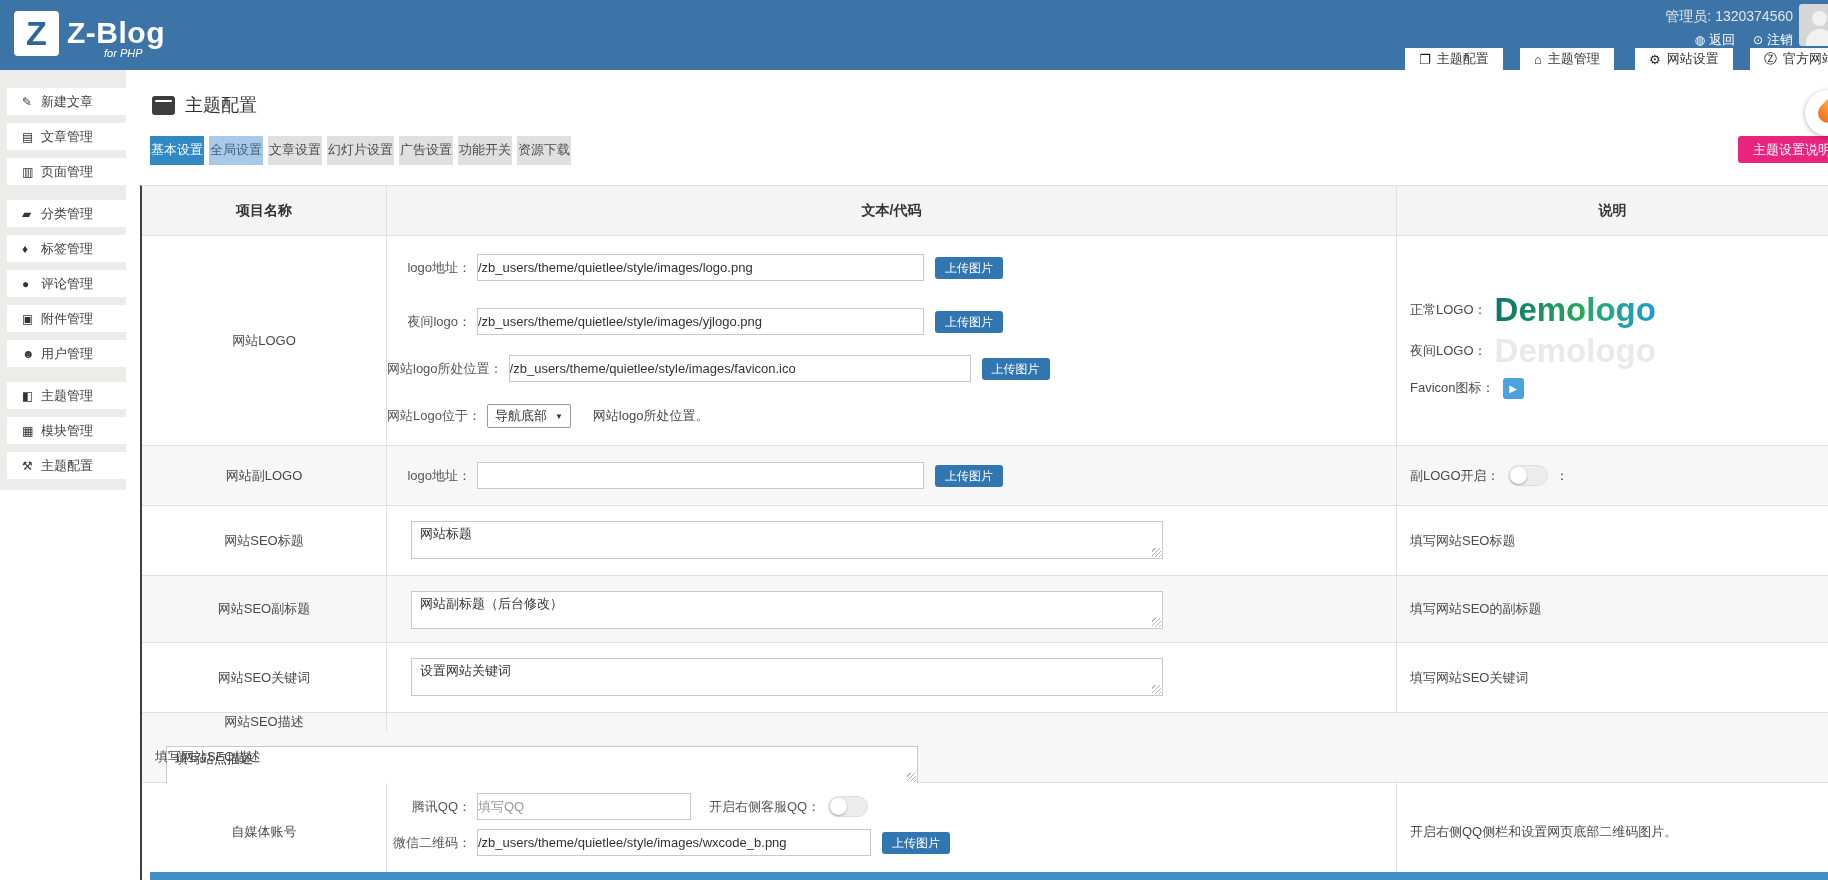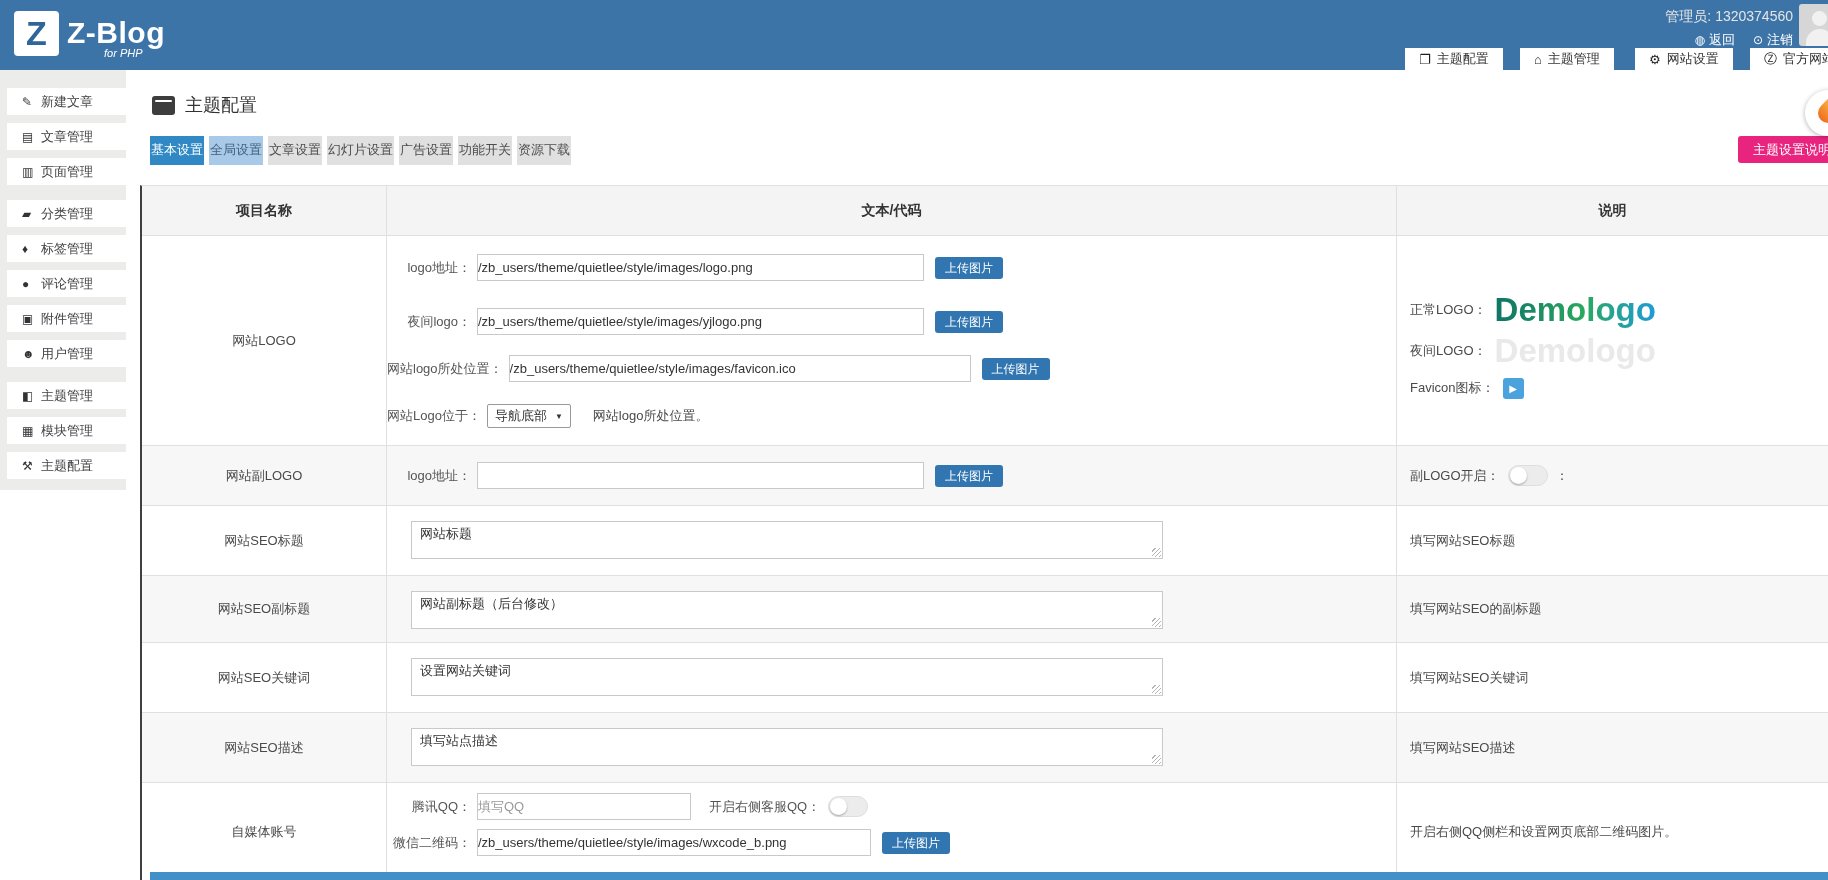--- a/index.html
+++ b/index.html
@@ -56,21 +56,21 @@
                border-top:1px solid #e0e0e0; border-left:2px solid #404040; }
   .trow { display:flex; border-bottom:1px solid #e0e0e0; position:relative; background:#fff; }
   .trow.row-gray { background:#f7f7f7; }
   .c1 { width:245px; border-right:1px solid #e0e0e0; display:flex; align-items:center; justify-content:center;
         color:#4a4a4a; font-size:13px; }
   .c2 { width:1010px; border-right:1px solid #e0e0e0; position:relative; }
   .c3 { flex:1; position:relative; color:#4a4a4a; font-size:13px; }
   .thead { height:50px; background:#f4f4f4; }
   .thead .c1,.thead .c2,.thead .c3 { display:flex; align-items:center; justify-content:center; font-weight:bold; color:#333; font-size:14px; }
   .r-logo{height:210px;} .r-sub{height:60px;} .r-s1{height:70px;} .r-s2{height:67px;}
-  .r-s3{height:70px;} .r-s4{height:70px;} .r-media{height:98px;}
+  .r-s3{height:70px;} .r-s4{height:70px;flex-direction:column;} .r-media{height:98px;}
 
   .fline { position:absolute; left:0; display:flex; align-items:center; }
   .flabel { min-width:84px; text-align:right; margin-right:6px; color:#555; white-space:nowrap; }
   .tinput { height:27px; border:1px solid #c9c9c9; background:#fff; padding:0 0; font-size:13px; color:#333;
             font-family:inherit; width:447px; outline:none; }
   .tinput.wide { width:462px; }
   .tinput.qq { width:214px; }
   .tinput.wx { width:394px; }
   .tinput::placeholder { color:#999; }
   .upload-btn { margin-left:11px; height:22px; line-height:22px; padding:0 10px; background:#3276b1; color:#fff;

